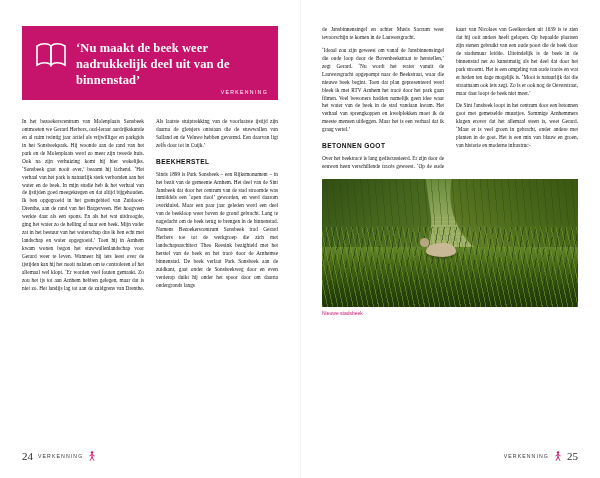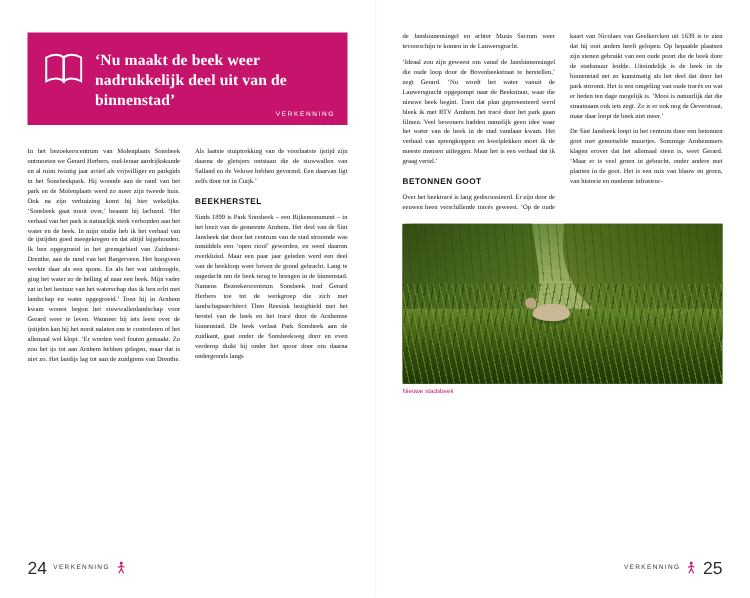--- a/index.html
+++ b/index.html
@@ -191,22 +191,22 @@
     align-items: center;
     gap: 5px;
     font-family: "Liberation Sans", sans-serif;
     font-size: 5.2px;
     letter-spacing: 1.1px;
     color: #3a3a3a;
   }
   .footer-left { left: 22px; }
   .footer-right { right: 22px; }
   .folio {
-    font-family: Liberation Sans, sans-serif;
-    font-size: 14px;
+    font-family: Liberation Serif, serif;
+    font-size: 11px;
     letter-spacing: 0;
     color: #2b2b2b;
   }
   .walker {
     width: 8px;
     height: 10px;
     flex: 0 0 auto;
   }
   .spine {
     position: absolute;

